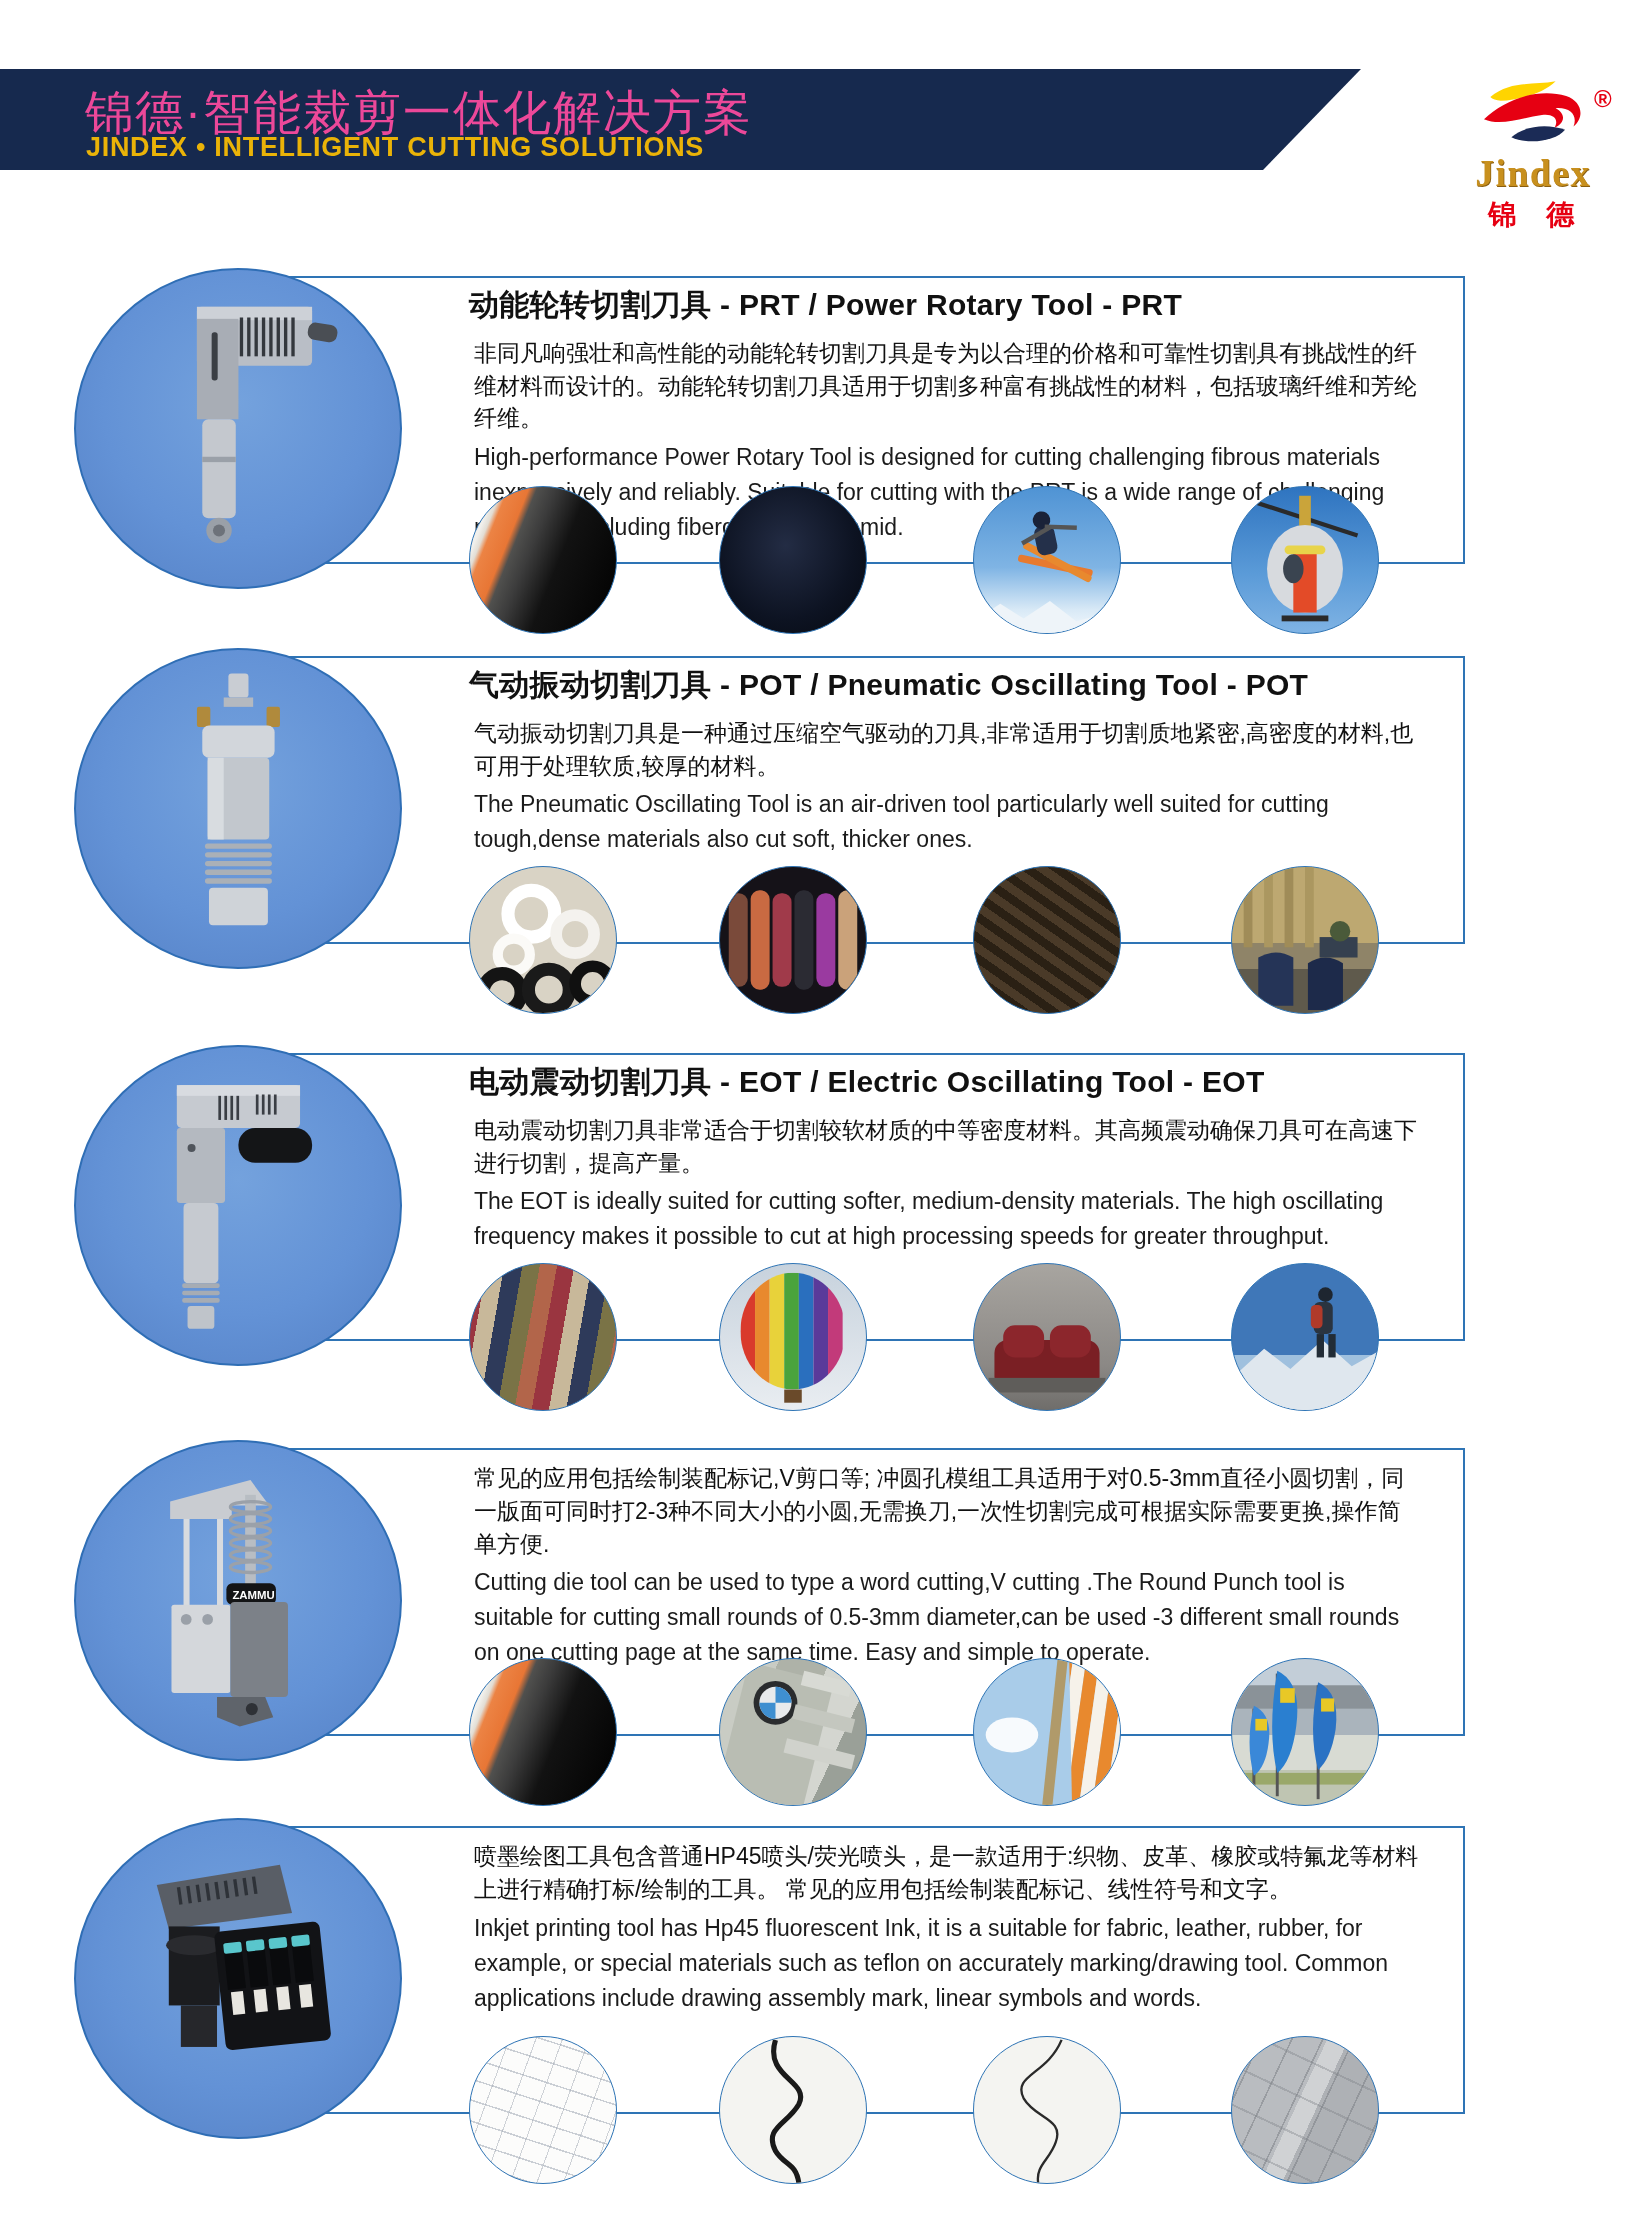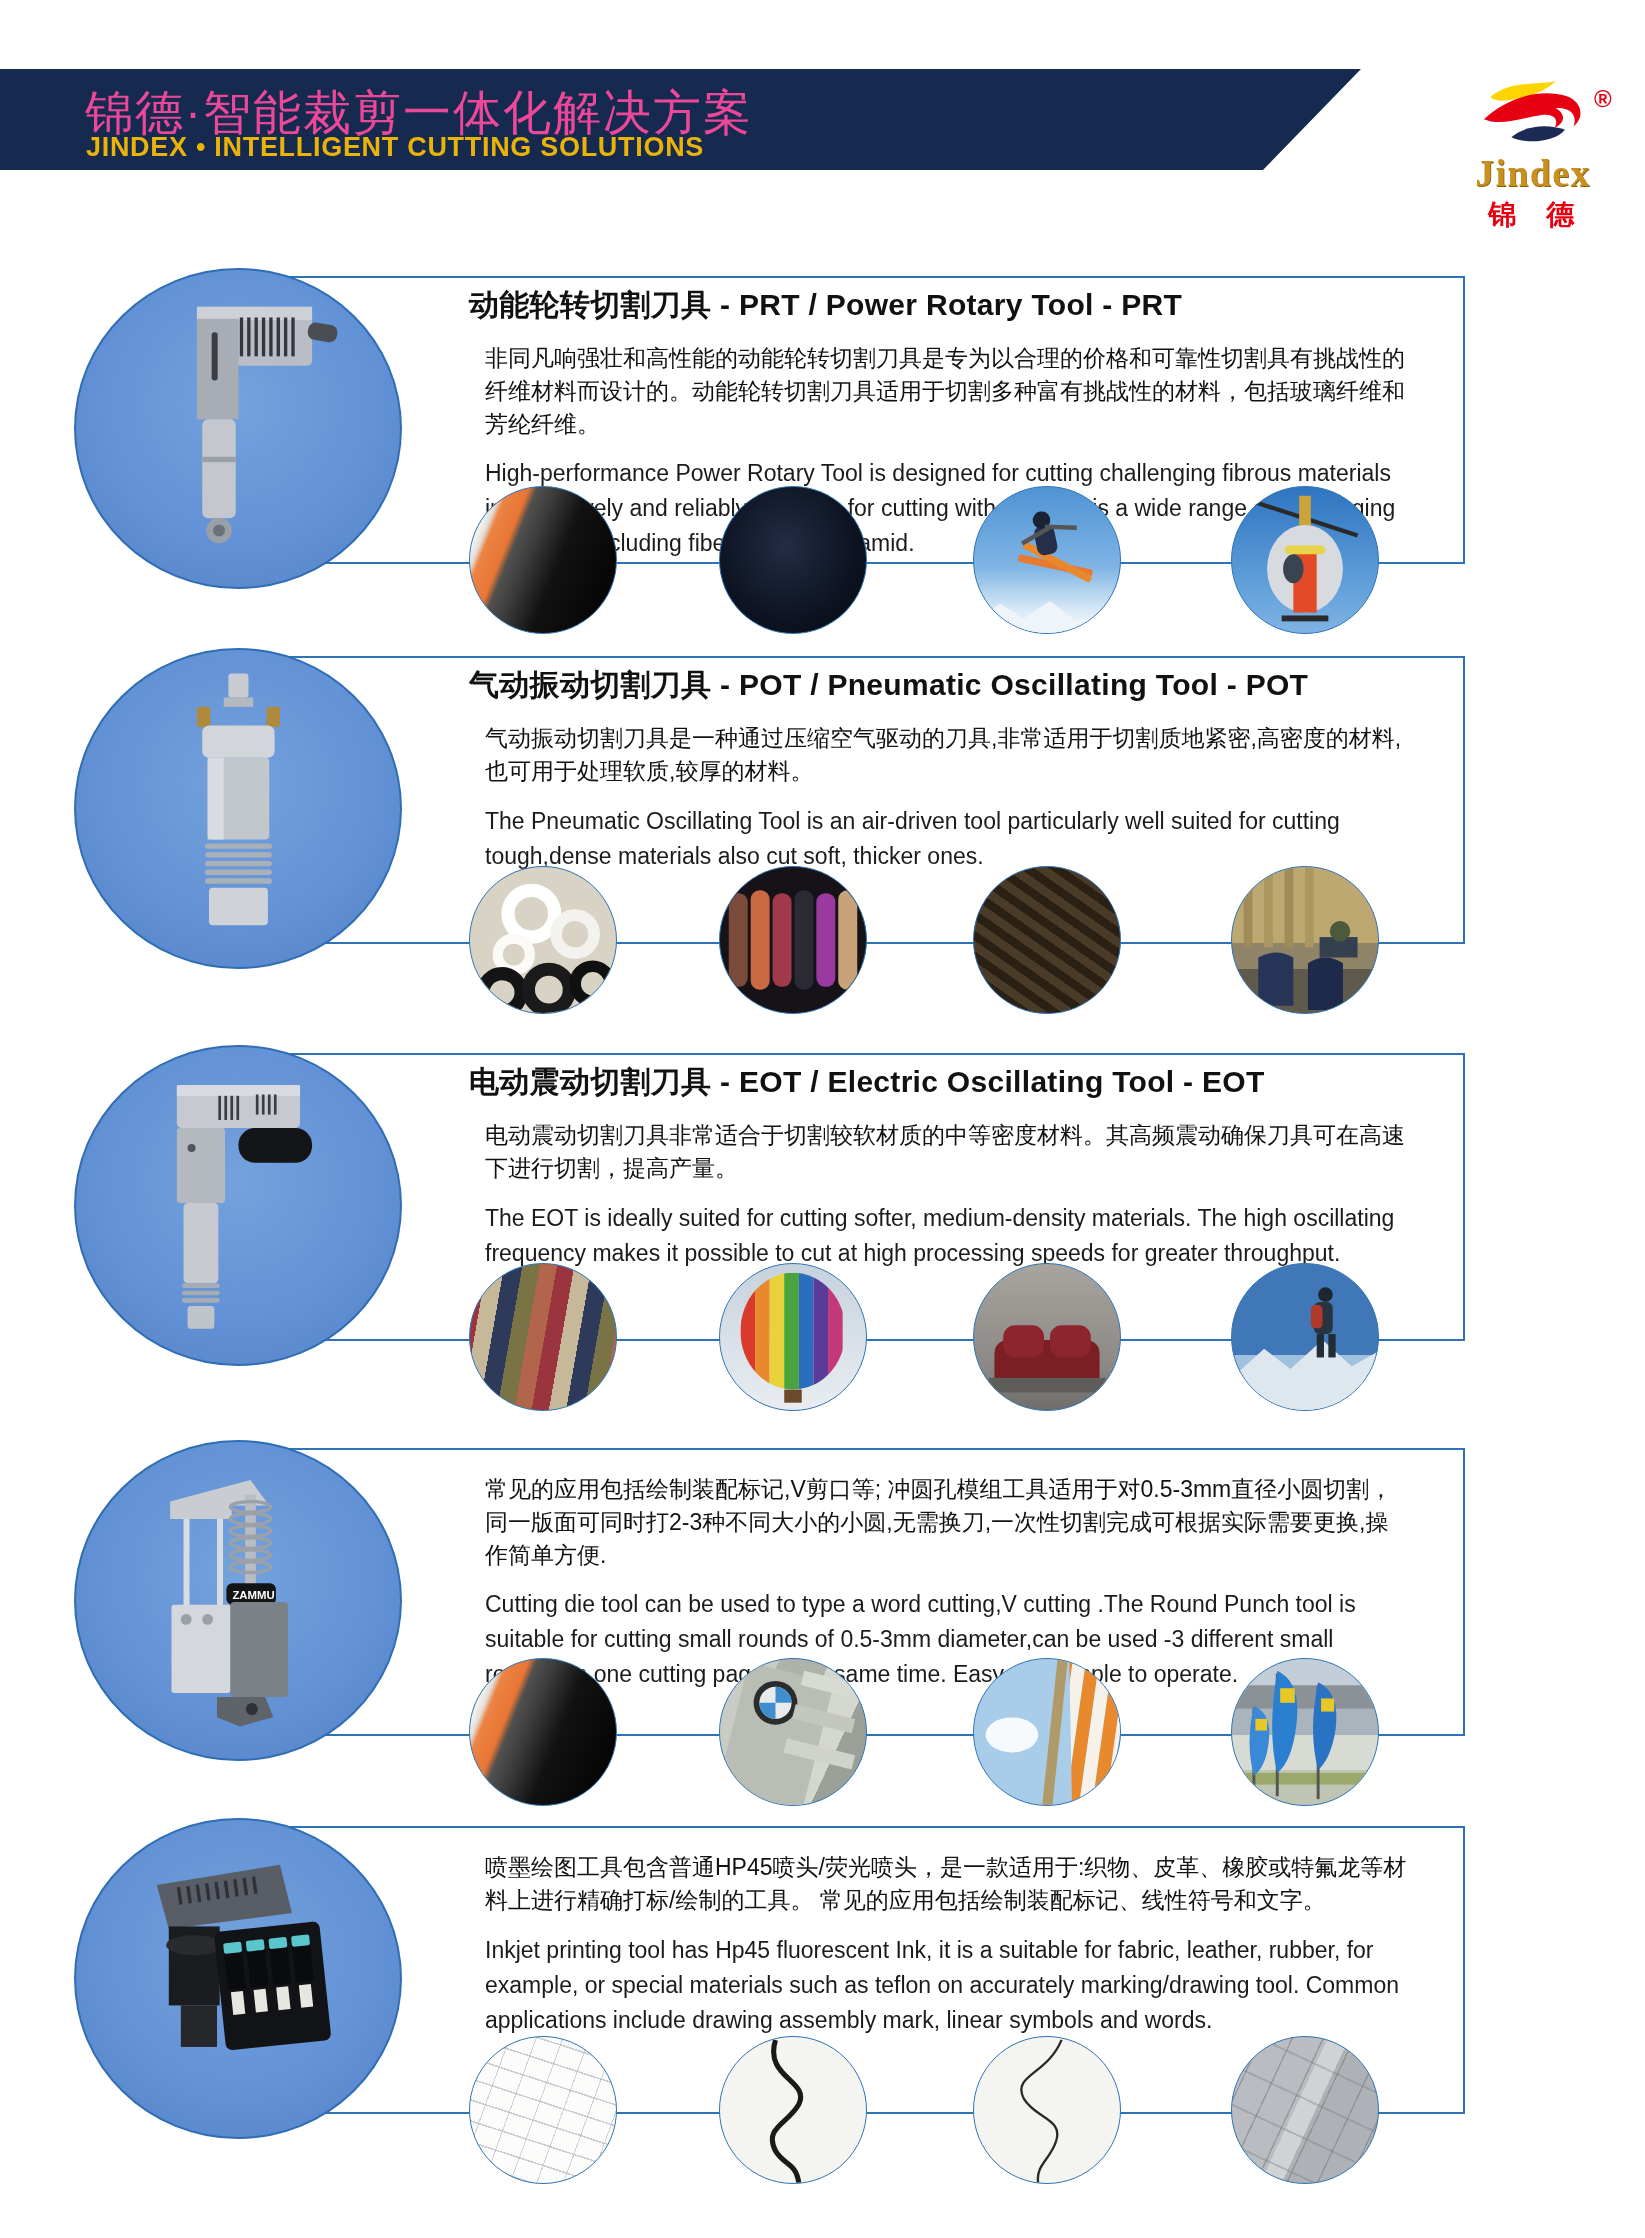--- a/index.html
+++ b/index.html
@@ -26,21 +26,21 @@
   
   .tool-section{position:absolute;left:0;width:1645px;height:330px;}
   .frame{position:absolute;left:284px;top:0;width:1179px;height:284px;
          border-top:2px solid #2e74b5;border-right:2px solid #2e74b5;border-bottom:2px solid #2e74b5;}
   .big-circle{position:absolute;left:74px;top:-8px;width:328px;height:321px;border-radius:50%;
               background:radial-gradient(circle at 50% 42%,#74a2dd 0%,#6392d6 55%,#5480c5 100%);
               border:2.6px solid #2f6eb5;box-sizing:border-box;}
   .big-circle svg{position:absolute;left:19%;top:5%;width:62%;height:90%;}
   .sec-text{position:absolute;left:469px;top:9.3px;width:955px;color:#161616;}
   .sec-text h2{margin:0 0 10.6px 0;font-size:30px;font-weight:800;letter-spacing:0.3px;color:#111;}
-  .sec-text p{margin:16px;}
+  .sec-text p{margin:5px;}
   .sec-text .zh{font-size:23px;line-height:1.42;color:#111;}
   .sec-text .en{font-size:23px;line-height:1.52;color:#1b1b1b;}
 
   .sample{position:absolute;top:210px;width:148px;height:148px;border-radius:50%;
           border:1.3px solid #2e74b5;box-sizing:border-box;overflow:hidden;background:#eee;}
   .sample svg{width:100%;height:100%;display:block;}
   .pos1{left:469px;} .pos2{left:719px;} .pos3{left:973px;} .pos4{left:1231px;}
 
   
   .s-composite{background:linear-gradient(112deg,#f1f0ec 0%,#f1f0ec 13%,#e2ddd4 16%,#ec8344 19%,

